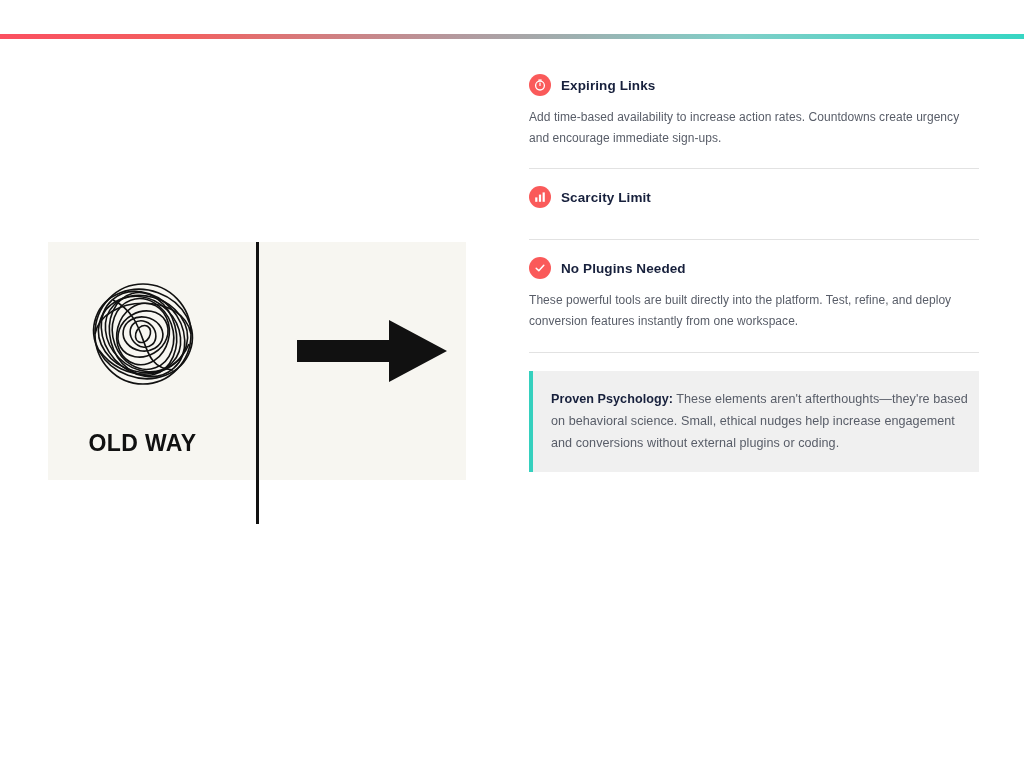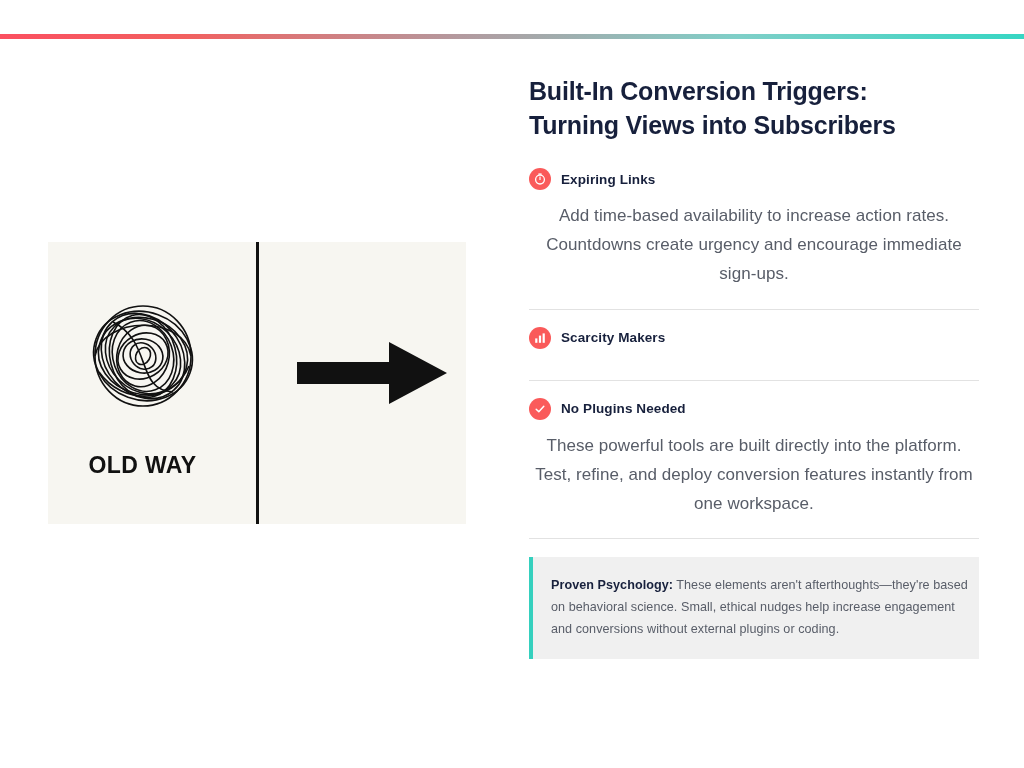--- a/index.html
+++ b/index.html
@@ -24,21 +24,21 @@
     width: 1024px;
     height: 5px;
     background: linear-gradient(to right, #fb4f60 0%, #f2605f 18%, #b39a9f 45%, #7fcfc8 72%, #36d6c3 100%);
   }
   
   .left-panel {
     position: absolute;
     left: 48px;
     top: 242px;
     width: 418px;
-    height: 282px;
+    height: 238px;
     background: #f7f6f1;
     display: flex;
     gap: 40px;
   }
   .half {
     position: relative;
     flex: 1 1 50%;
     display: flex;
     flex-direction: column;
     align-items: center;
@@ -119,25 +119,24 @@
     flex: 0 0 22px;
   }
   .feat-icon svg { display: block; }
   .feat-title {
     font-size: 13.5px;
     font-weight: bold;
     color: #17203c;
     letter-spacing: 0.1px;
   }
   .feat-body {
-    font-size: 17px;
+    font-size: 12px;
     line-height: 1.72;
     color: #585d68;
     letter-spacing: 0.05px;
-    text-align: center;
   }
   
   .callout {
     margin-top: 18px;
     background: #f0f0f0;
     border-left: 4px solid #35d0be;
     padding: 17px 8px 18px 18px;
   }
   .callout p {
     font-size: 12.6px;
@@ -187,24 +186,20 @@
       <div class="arrow-wrap">
         <svg width="150" height="66" viewBox="0 0 150 66">
           <path d="M0 22 H92 V2 L150 33 L92 64 V44 H0 Z" fill="#111111"></path>
         </svg>
       </div>
     </div>
   </div>
 
   <div class="right-panel">
 
-    <div class="heading">
-      <span>Built-In Conversion Triggers:</span><br>
-      <span>Turning Views into Subscribers</span>
-    </div>
 
     <div class="feature">
       <div class="feat-head">
         <span class="feat-icon">
           <svg width="12" height="12" viewBox="0 0 12 12">
             <circle cx="6" cy="6.6" r="4.4" fill="none" stroke="#ffffff" stroke-width="1.3"></circle>
             <rect x="4.4" y="0.4" width="3.2" height="1.4" fill="#ffffff"></rect>
             <rect x="5.4" y="3.6" width="1.2" height="3.4" fill="#ffffff"></rect>
           </svg>
         </span>
@@ -215,21 +210,21 @@
 
     <div class="feature">
       <div class="feat-head">
         <span class="feat-icon">
           <svg width="12" height="12" viewBox="0 0 12 12">
             <rect x="1.2" y="6.4" width="2.2" height="4.4" fill="#ffffff"></rect>
             <rect x="4.9" y="3.6" width="2.2" height="7.2" fill="#ffffff"></rect>
             <rect x="8.6" y="1.4" width="2.2" height="9.4" fill="#ffffff"></rect>
           </svg>
         </span>
-        <span class="feat-title">Scarcity Makers</span>
+        <span class="feat-title">Scarcity Limit</span>
       </div>
     </div>
 
 
     <div class="feature">
       <div class="feat-head">
         <span class="feat-icon">
           <svg width="12" height="12" viewBox="0 0 12 12">
             <path d="M2.2 6.2 L4.8 8.8 L9.8 3.2" fill="none" stroke="#ffffff" stroke-width="1.5" stroke-linecap="round" stroke-linejoin="round"></path>
           </svg>

